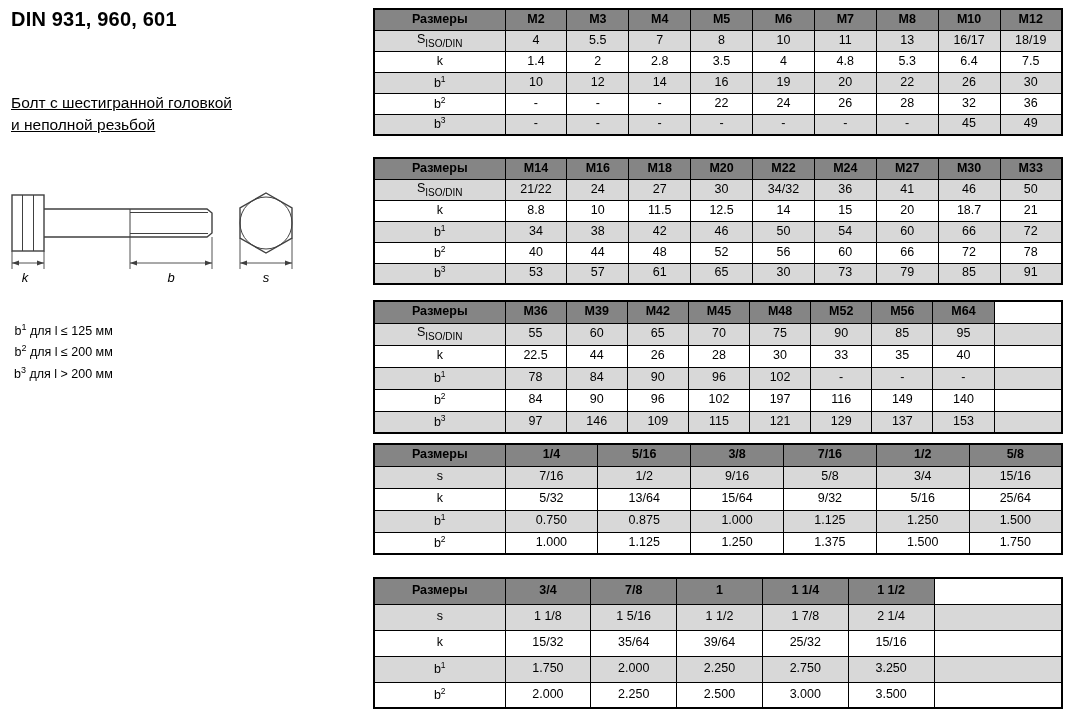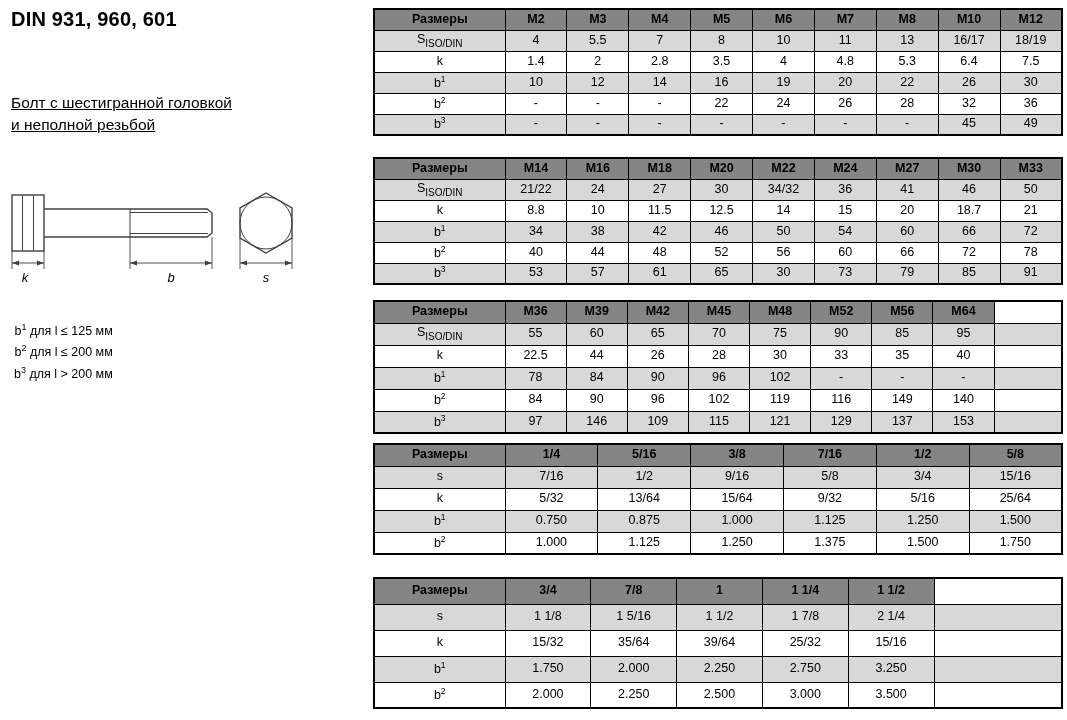--- a/index.html
+++ b/index.html
@@ -368,21 +368,21 @@
             <td>-</td>
             <td>-</td>
             <td class="empty-cell"></td>
           </tr>
           <tr>
             <td class="row-label"><span>b</span><sup>2</sup></td>
             <td>84</td>
             <td>90</td>
             <td>96</td>
             <td>102</td>
-            <td>119</td>
+            <td>197</td>
             <td>116</td>
             <td>149</td>
             <td>140</td>
             <td class="empty-cell"></td>
           </tr>
           <tr class="alt">
             <td class="row-label"><span>b</span><sup>3</sup></td>
             <td>97</td>
             <td>146</td>
             <td>109</td>

